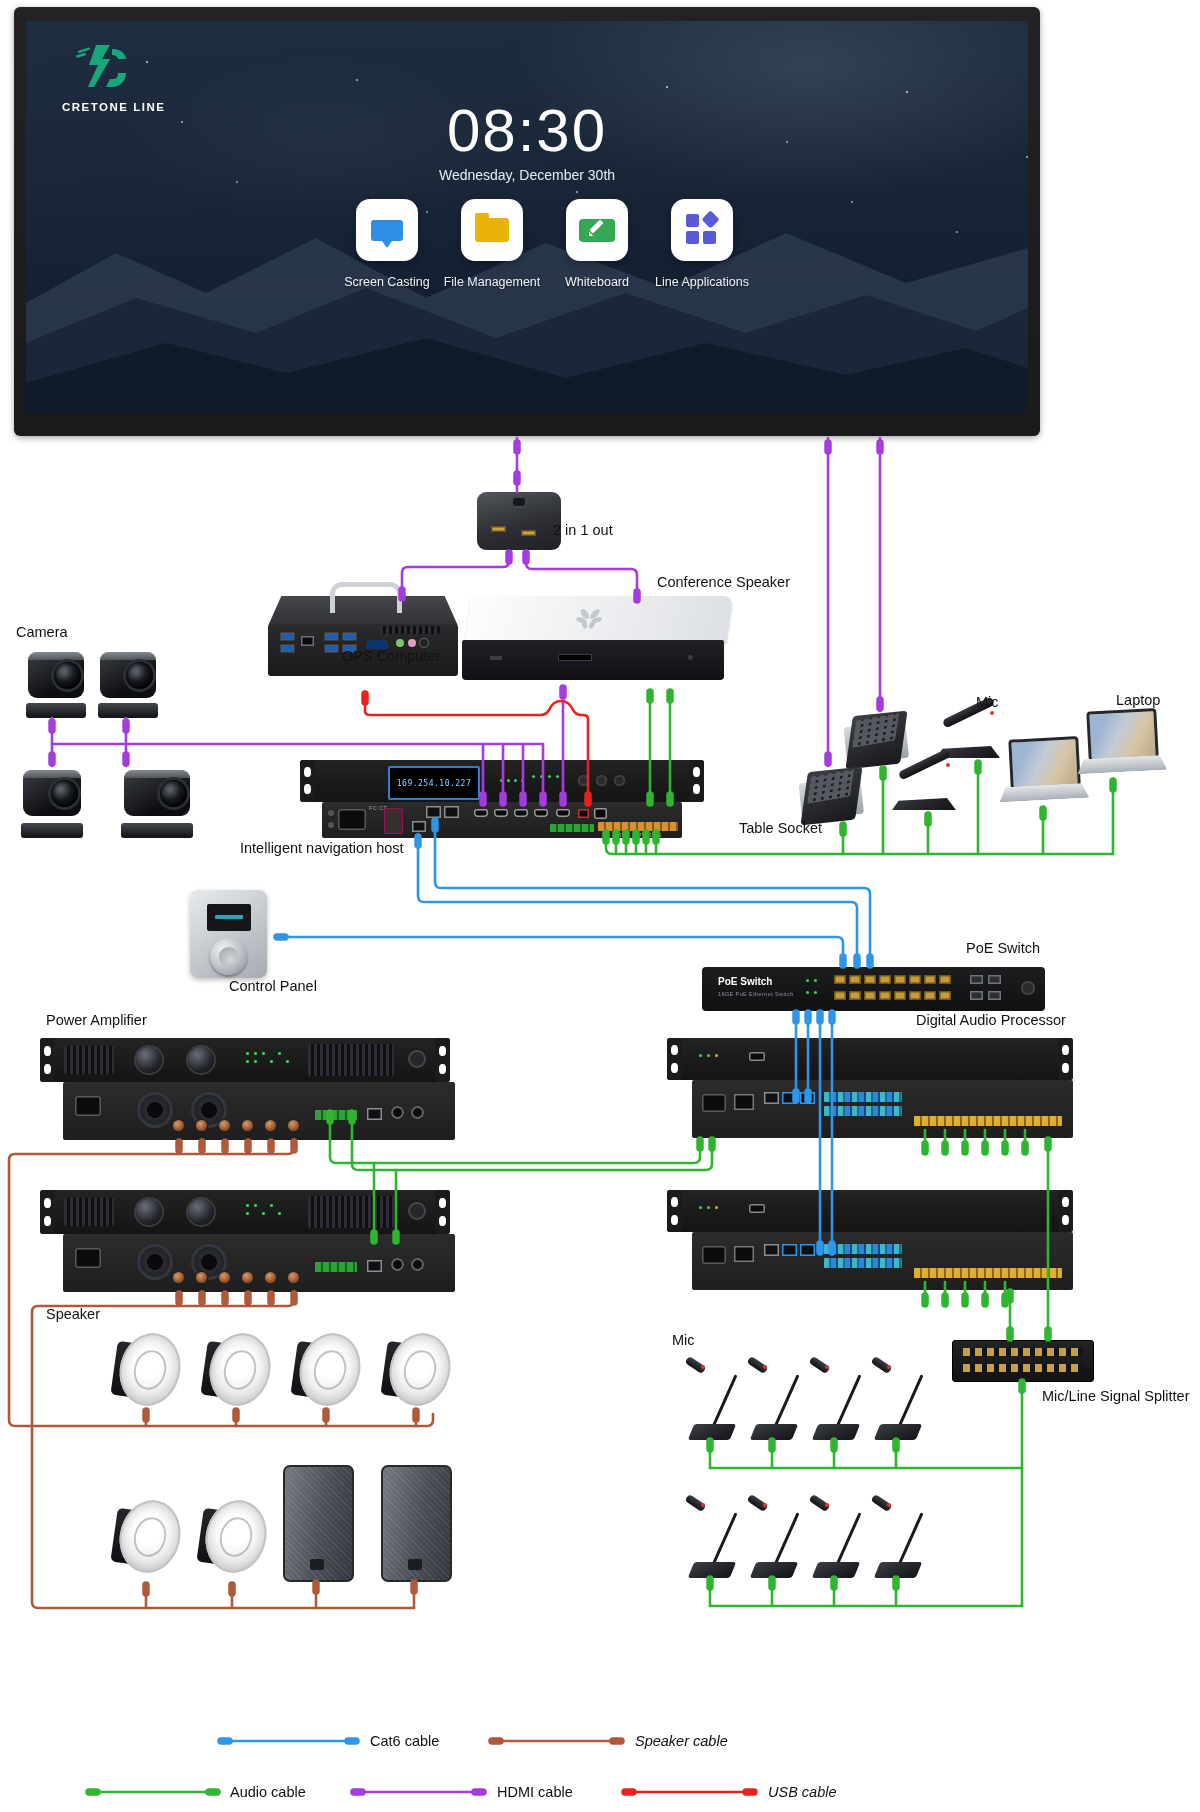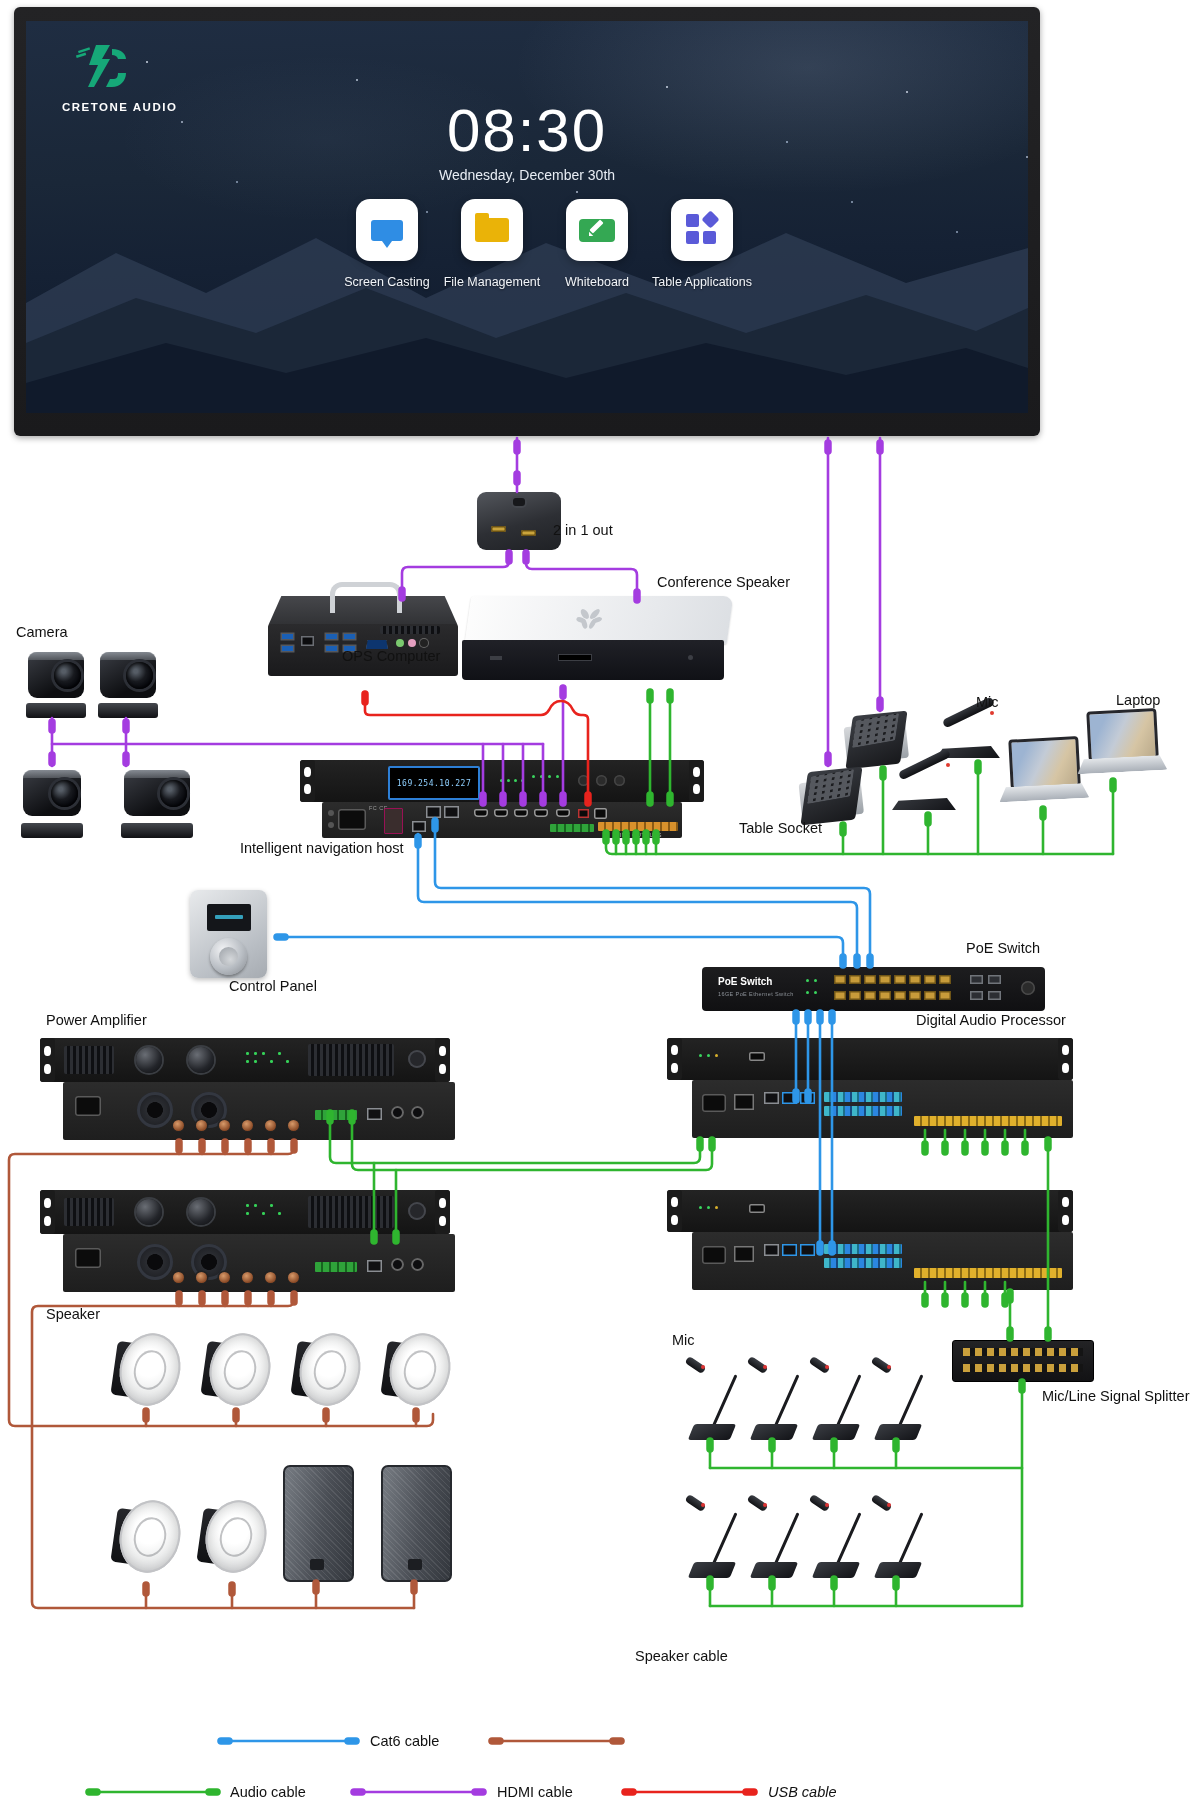--- a/index.html
+++ b/index.html
@@ -154,21 +154,21 @@
         <polygon fill="#101a2b" points="0,200 140,160 260,190 400,155 540,195 680,160 820,192 940,165 1002,185 1002,230 0,230"></polygon>
       </svg>
       <div class="brand">
         <svg class="glyph" viewBox="0 0 52 46">
           <path fill="#16a878" d="M20 2 L34 2 L26 16 L34 16 L18 44 L12 44 L22 22 L13 22 Z"></path>
           <path fill="#16a878" d="M36 6 C46 6 50 12 50 16 L42 16 C41 13 39 12 36 12 Z"></path>
           <path fill="#16a878" d="M50 30 C50 38 44 44 36 44 L30 44 L34 36 L38 36 C41 36 42 33 42 30 Z"></path>
           <rect fill="#16a878" x="2" y="6" width="12" height="2.5" transform="rotate(-18 8 7)"></rect>
           <rect fill="#16a878" x="0" y="11" width="10" height="2.5" transform="rotate(-18 5 12)"></rect>
         </svg>
-        <div class="bt">CRETONE AUDIO</div>
+        <div class="bt">CRETONE LINE</div>
       </div>
       <div class="clock">
         <div class="t">08:30</div>
         <div class="d">Wednesday, December 30th</div>
       </div>
 
       <div class="appicon" style="left:330px;">
           <div class="mon"></div>
         </div>
       <div class="appicon" style="left:435px;">
@@ -181,21 +181,21 @@
           <div class="mapps">
             <i></i>
             <i></i>
             <i></i>
             <i></i>
           </div>
         </div>
       <div class="applbl" style="left:301px;">Screen Casting</div>
       <div class="applbl" style="left:406px;">File Management</div>
       <div class="applbl" style="left:511px;">Whiteboard</div>
-      <div class="applbl" style="left:616px;">Table Applications</div>
+      <div class="applbl" style="left:616px;">Line Applications</div>
     </div>
   </div>
 
   <div class="dev sw2" style="left:477px;top:492px;width:84px;height:58px;">
     <div class="btn"></div>
     <div class="hp" style="left:14px;"></div>
     <div class="hp" style="left:44px;top:38px;"></div>
   </div>
   <div class="lbl" style="left:553px;top:522px;">2 in 1 out</div>
 
@@ -601,21 +601,21 @@
       <div class="base"></div>
     </div>
 
   <div class="dev split" style="left:952px;top:1340px;width:140px;height:40px;">
     <div class="row" style="top:7px;"></div>
       <div class="row" style="top:23px;"></div>
   </div>
   <div class="lbl" style="left:1042px;top:1388px;">Mic/Line Signal Splitter</div>
 
   <div class="legend-lbl" style="left:370px;top:1733px;">Cat6 cable</div>
-  <div class="legend-lbl" style="left:635px;top:1648px;">Speaker cable</div>
+  <div class="legend-lbl" style="left:635px;top:1733px;font-style:italic;">Speaker cable</div>
   <div class="legend-lbl" style="left:230px;top:1784px;">Audio cable</div>
   <div class="legend-lbl" style="left:497px;top:1784px;">HDMI cable</div>
   <div class="legend-lbl" style="left:768px;top:1784px;font-style:italic;">USB cable</div>
 
   <svg class="cab" width="1200" height="1812">
 
     <g class="c-hdmi">
       <path d="M517 438 V492"></path>
         <path class="n" d="M517 443 v8"></path>
         <path class="n" d="M517 474 v8"></path>

